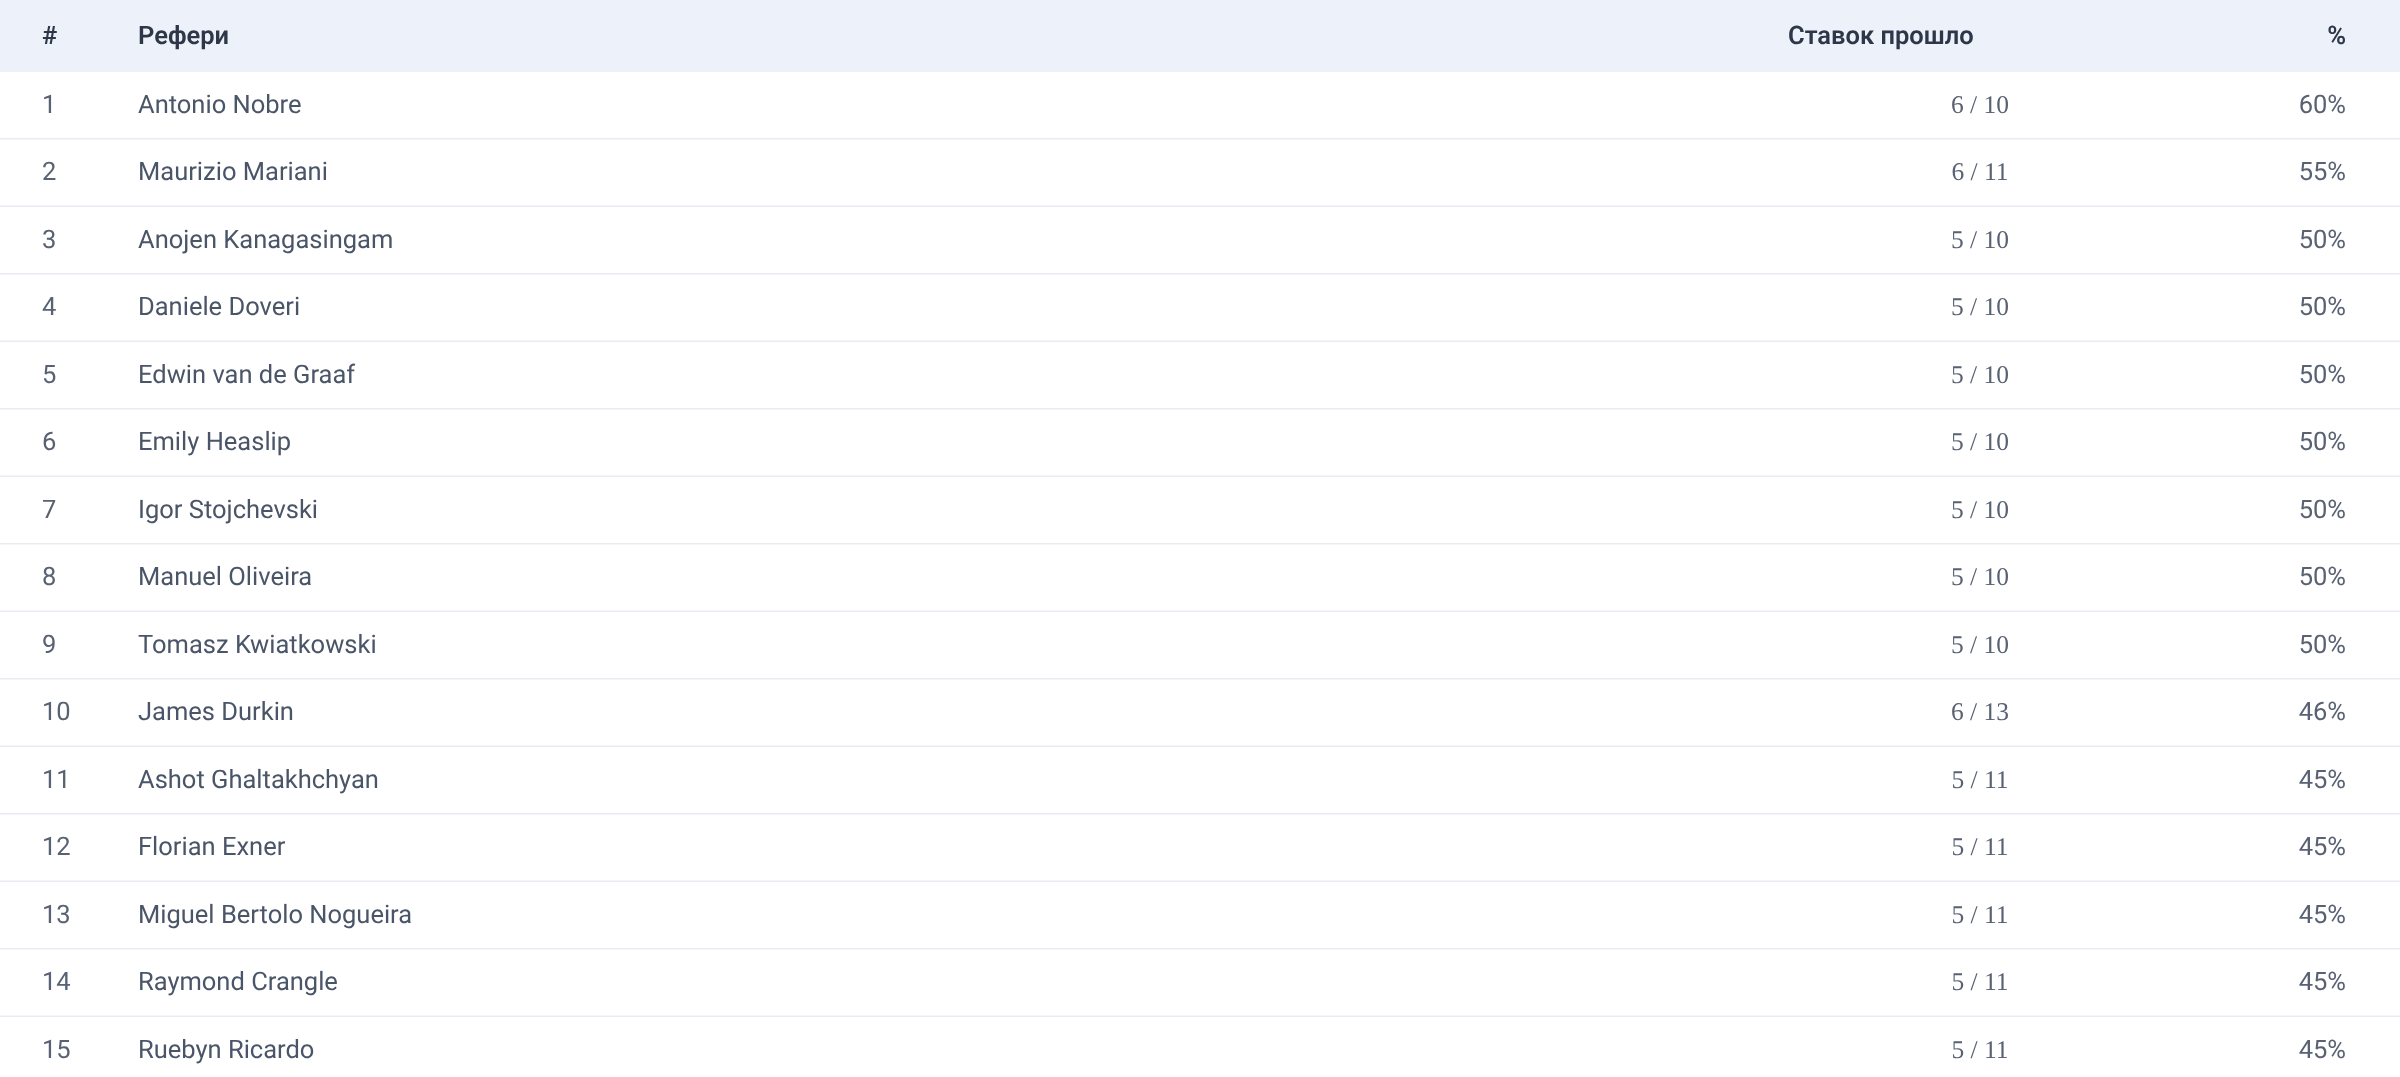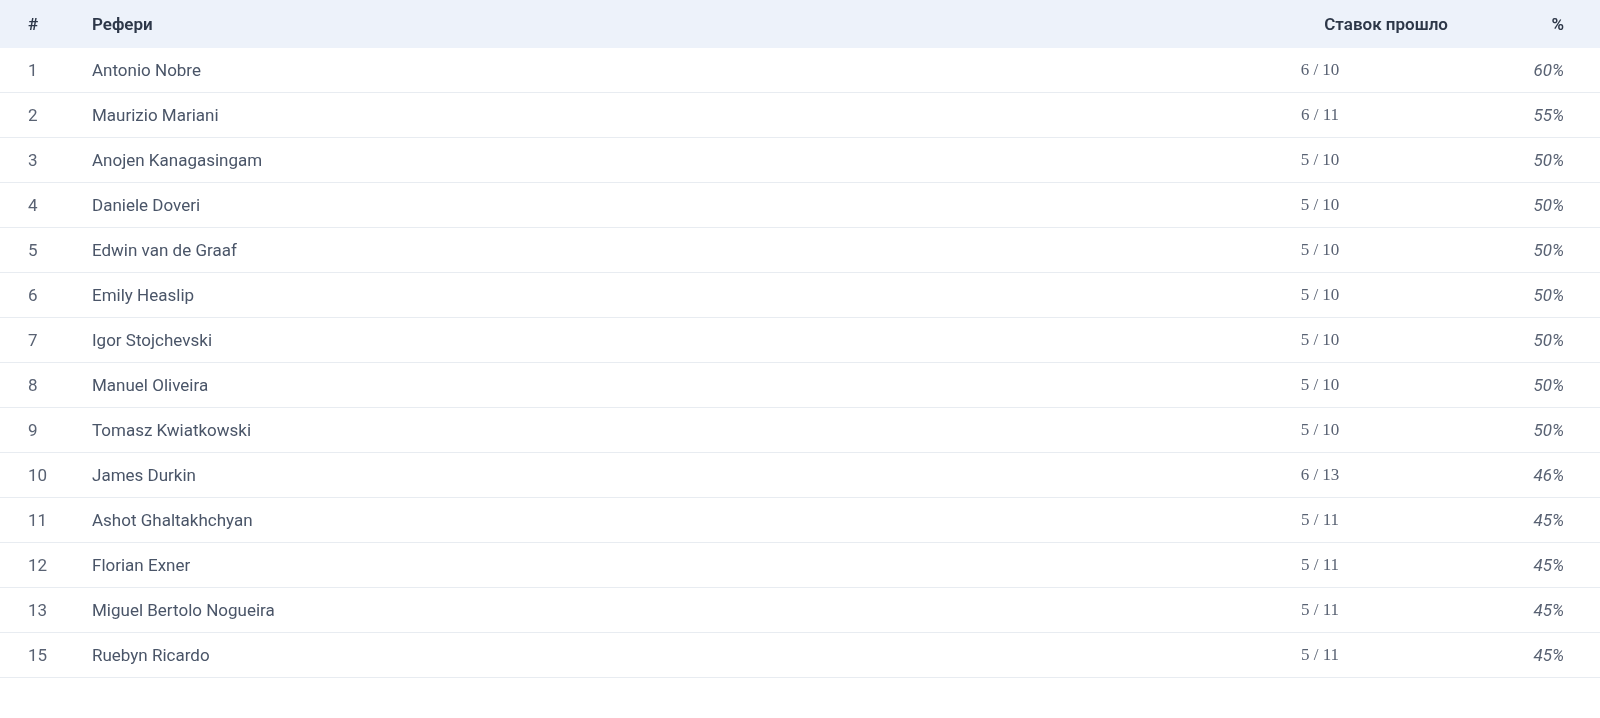--- a/index.html
+++ b/index.html
@@ -30,21 +30,21 @@
     .table th.col-rank {
       width: 80px;
       padding-left: 28px;
     }
     .table th.col-name {
       width: auto;
       margin-top: 48px;
     }
     .table th.col-bets {
       width: 280px;
-      text-align: right;
+      text-align: left;
     }
     .table th.col-percent {
       width: 140px;
       text-align: right;
       padding-right: 36px;
     }
     .table tbody tr {
       border-bottom: 1px solid #e8ecf1;
     }
     .table td {
@@ -61,21 +61,20 @@
     }
     .table td.col-bets {
       text-align: center;
       color: #596273;
       font-family: Liberation Serif, serif;
     }
     .table td.col-percent {
       text-align: right;
       padding-right: 36px;
       color: #596273;
-      font-style: italic;
     }
   </style>
 </head>
 <body>
 
 <table class="table">
   <thead>
     <tr>
       <th class="col-rank">#</th>
       <th class="col-name">Рефери</th>
@@ -156,19 +155,25 @@
         <td class="col-bets">5 / 11</td>
         <td class="col-percent">45%</td>
       </tr>
       <tr>
         <td class="col-rank">13</td>
         <td class="col-name">Miguel Bertolo Nogueira</td>
         <td class="col-bets">5 / 11</td>
         <td class="col-percent">45%</td>
       </tr>
       <tr>
+        <td class="col-rank">14</td>
+        <td class="col-name">Raymond Crangle</td>
+        <td class="col-bets">5 / 11</td>
+        <td class="col-percent">45%</td>
+      </tr>
+      <tr>
         <td class="col-rank">15</td>
         <td class="col-name">Ruebyn Ricardo</td>
         <td class="col-bets">5 / 11</td>
         <td class="col-percent">45%</td>
       </tr>
     </tbody>
 </table>
 
 </body></html>

